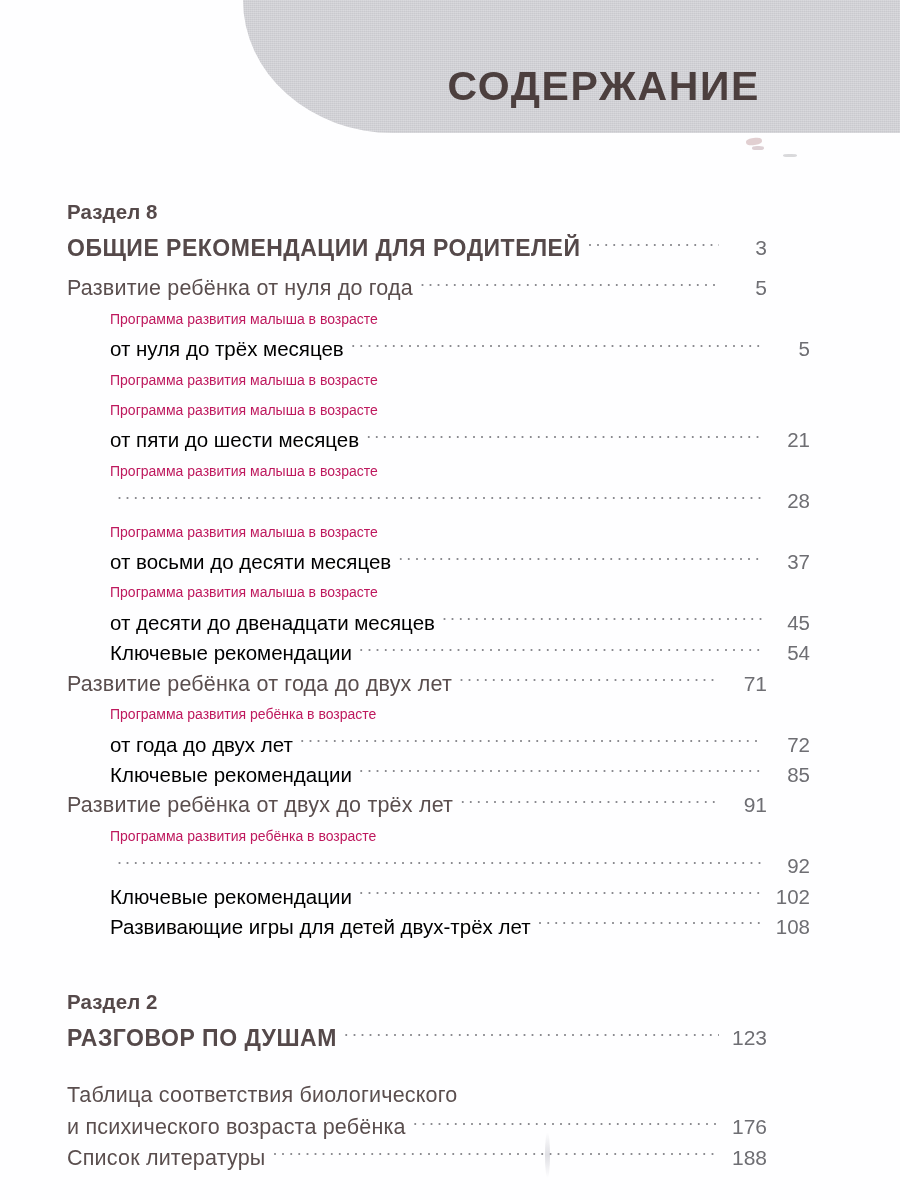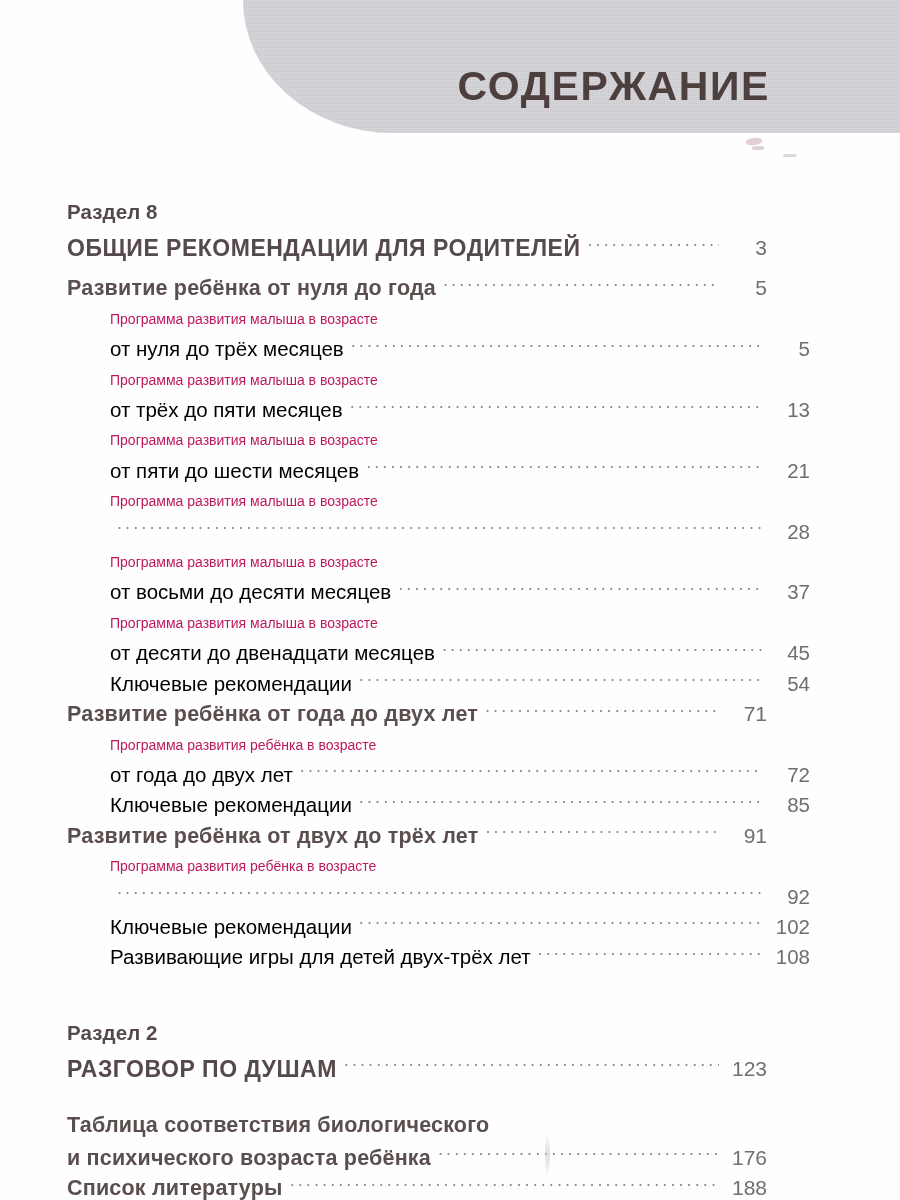--- a/index.html
+++ b/index.html
@@ -40,21 +40,21 @@
     content: "";
     position: absolute;
     inset: 0;
     background-image:
       repeating-linear-gradient(0deg, rgba(255,255,255,.20) 0 1px, rgba(0,0,0,0) 1px 2px),
       repeating-linear-gradient(90deg, rgba(255,255,255,.13) 0 1px, rgba(0,0,0,0) 1px 2px);
     pointer-events: none;
   }
   .header-title {
     position: absolute;
-    right: 130px;
+    right: 140px;
     top: 66px;
     margin: 0;
     font-size: 41px;
     font-weight: bold;
     letter-spacing: 1.6px;
     color: #4c3f3e;
     line-height: 1;
     white-space: nowrap;
     z-index: 2;
   }
@@ -153,21 +153,21 @@
     color: #55494a;
   }
   .part-title .page-num {
     font-size: 21px;
     color: #6e6e73;
     font-weight: normal;
   }
 
   
   .chapter .toc-label {
-    font-weight: bold;
+    font-weight: normal;
     font-size: 21.5px;
     letter-spacing: .2px;
     color: #5a4e4e;
   }
   .chapter .page-num {
     font-size: 21px;
     color: #6e6e73;
     font-weight: normal;
   }
 
@@ -234,25 +234,20 @@
     </div>
 
     <div class="entry-cont">Программа развития малыша в возрасте</div>
     <div class="toc-row entry">
       <span class="toc-label">от нуля до трёх месяцев</span>
       <span class="leader"></span>
       <span class="page-num">5</span>
     </div>
 
     <div class="entry-cont">Программа развития малыша в возрасте</div>
-    <div class="toc-row entry">
-      <span class="toc-label">от трёх до пяти месяцев</span>
-      <span class="leader"></span>
-      <span class="page-num">13</span>
-    </div>
 
     <div class="entry-cont">Программа развития малыша в возрасте</div>
     <div class="toc-row entry">
       <span class="toc-label">от пяти до шести месяцев</span>
       <span class="leader"></span>
       <span class="page-num">21</span>
     </div>
 
     <div class="entry-cont">Программа развития малыша в возрасте</div>
     <div class="toc-row entry">

